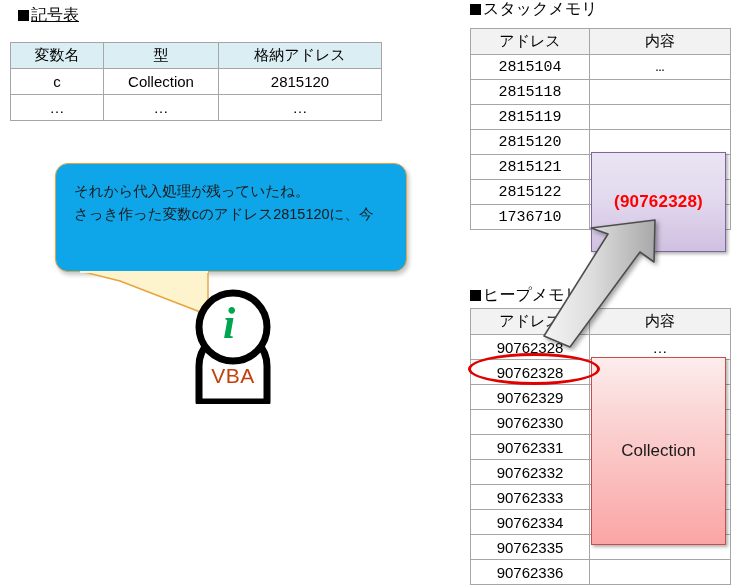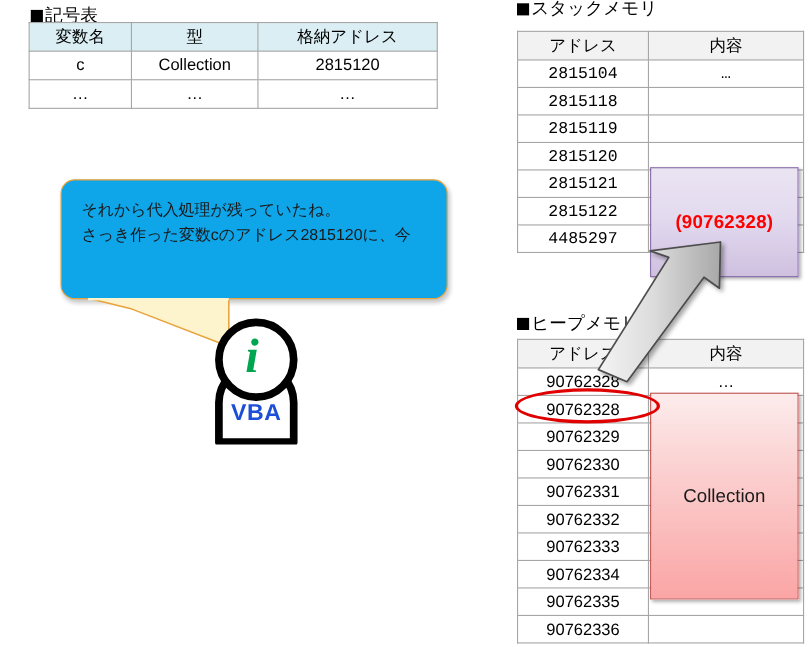--- a/index.html
+++ b/index.html
@@ -44,21 +44,21 @@
     border: 1px solid #a6a6a6;
     text-align: center;
     font-weight: normal;
     font-size: 15px;
     padding: 0;
     background: #fff;
     color: #000;
   }
 
   
-  #symbol-table { left: 10px; top: 20px; width: 368px; margin-left: 16px; }
+  #symbol-table { left: 10px; top: 42px; width: 368px; }
   #symbol-table th { background: #daeef3; height: 25px; }
   #symbol-table td { height: 25px; }
   #symbol-table .c-name { width: 92px; }
   #symbol-table .c-type { width: 114px; }
   #symbol-table .c-addr { width: 162px; }
 
   
   #stack-table { left: 470px; top: 28px; width: 258px; }
   #stack-table th { background: #f2f2f2; height: 25px; }
   #stack-table td { height: 24px; font-family: Liberation Mono, monospace; }
@@ -187,29 +187,29 @@
     color: #00a550;
     font-weight: bold;
   }
   #vba-mascot .body-label {
     position: absolute;
     left: 0;
     top: 78px;
     width: 100px;
     text-align: center;
     font-size: 21px;
-    font-weight: bold;
-    color: #1d4ed8;
+    font-weight: normal;
+    color: #c2410c;
     letter-spacing: 0.5px;
   }
 </style>
 </head>
 <body>
 
-<div class="section-title" style="left:28px; top:6px;text-decoration:underline;">
+<div class="section-title" style="left:18px; top:6px;text-decoration:underline;">
   <span class="sq"></span><span>記号表</span>
 </div>
 
 <table class="memtable" id="symbol-table">
   <thead>
     <tr>
       <th class="c-name">変数名</th>
       <th class="c-type">型</th>
       <th class="c-addr">格納アドレス</th>
     </tr>
@@ -258,21 +258,21 @@
     </tr>
     <tr>
       <td class="c-addr">2815121</td>
       <td class="c-val"></td>
     </tr>
     <tr>
       <td class="c-addr">2815122</td>
       <td class="c-val"></td>
     </tr>
     <tr>
-      <td class="c-addr">4485297</td>
+      <td class="c-addr">1736710</td>
       <td class="c-val"></td>
     </tr>
   </tbody>
 </table>
 
 <div class="value-box" id="stack-value-box">
   <span class="txt">(90762328)</span>
 </div>
 
 <div class="section-title" style="left:470px; top:286px;">

